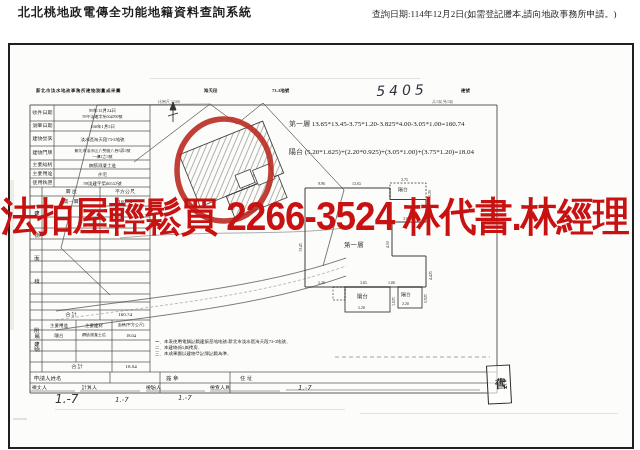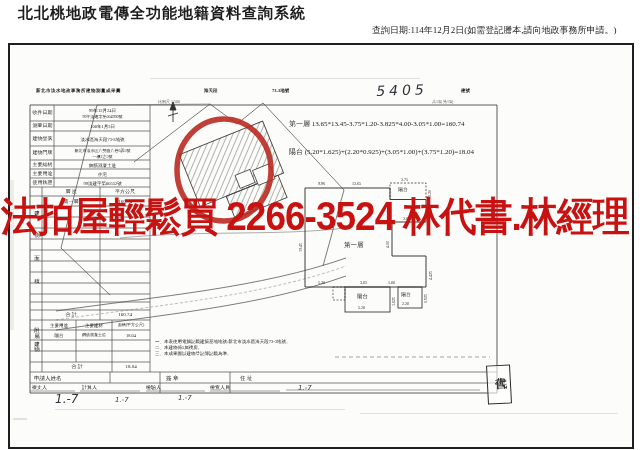--- a/index.html
+++ b/index.html
@@ -9,23 +9,23 @@
   .ctr{text-align:center;}
   
   .s4{font-size:8px;transform:scale(.5);}
   .s45{font-size:9px;transform:scale(.5);}
   .s5{font-size:10px;transform:scale(.5);}
   .s55{font-size:11px;transform:scale(.5);}
   .s6{font-size:13px;transform:scale(.5);}
   .s7{font-size:14px;transform:scale(.5);}
   .frame{position:absolute;left:8px;top:43px;width:622px;height:402px;
          border:2px solid #1f1f1f;background:#fcfcfa;}
-  .hdr1{position:absolute;left:18px;top:6px;font-size:15px;font-weight:700;letter-spacing:1px;}
+  .hdr1{position:absolute;left:18px;top:6px;font-size:12px;font-weight:700;letter-spacing:1px;}
   .hdr2{position:absolute;left:18px;top:24px;font-size:10.5px;}
-  .hdrdate{position:absolute;left:372px;top:10px;font-size:9px;margin-top:16px;}
+  .hdrdate{position:absolute;left:372px;top:10px;font-size:9px;}
   .docbold{font-weight:700;}
   .watermark{position:absolute;left:1px;top:197px;width:640px;font-size:37px;font-weight:900;
              letter-spacing:-1px;white-space:nowrap;z-index:50;
              font-family:"Liberation Sans",sans-serif;transform:scaleY(1.08);transform-origin:0 0;}
   .hand{font-style:italic;color:#33333d;font-family:"DejaVu Sans",sans-serif;}
   .stamp{position:absolute;left:487px;top:365px;width:22px;height:37px;border:1.5px solid #2a2a2a;
          background:rgba(255,255,255,.6);transform:rotate(-3deg);z-index:20;}
   .stamp span{position:absolute;left:4px;top:2px;writing-mode:vertical-rl;font-size:12px;color:#222;
               font-family:"Liberation Serif",serif;}
   .vlab{position:absolute;writing-mode:vertical-rl;transform-origin:0 0;color:#1c1c1c;}

